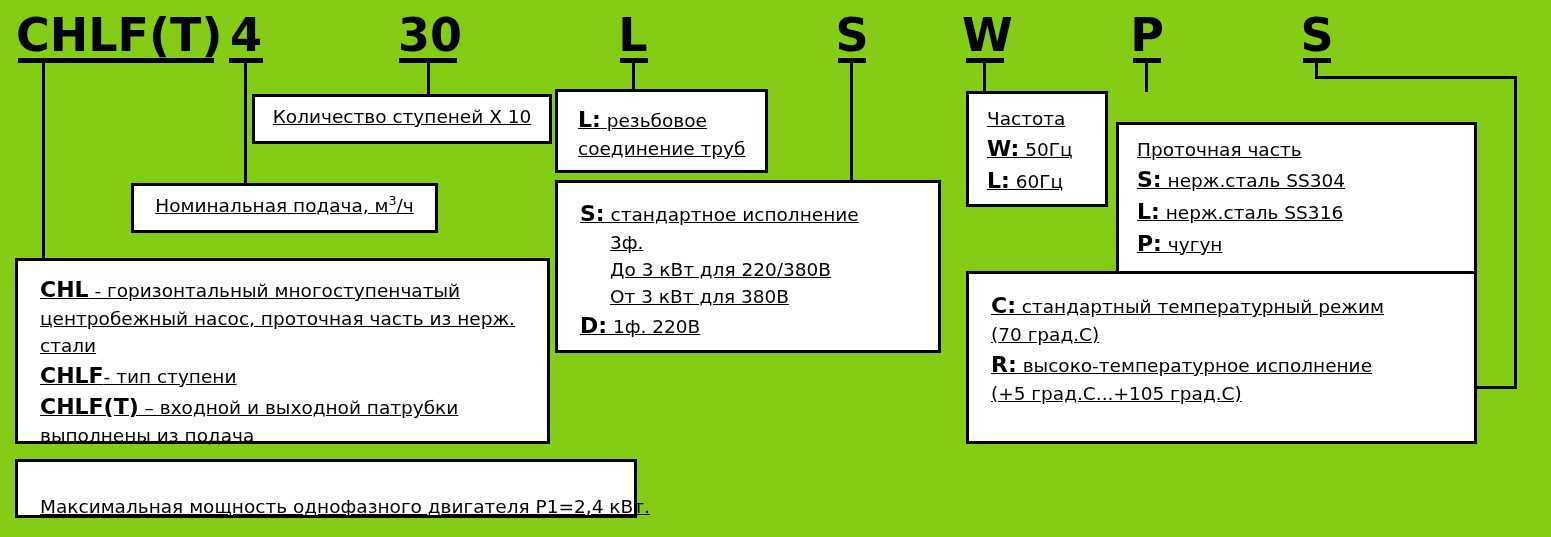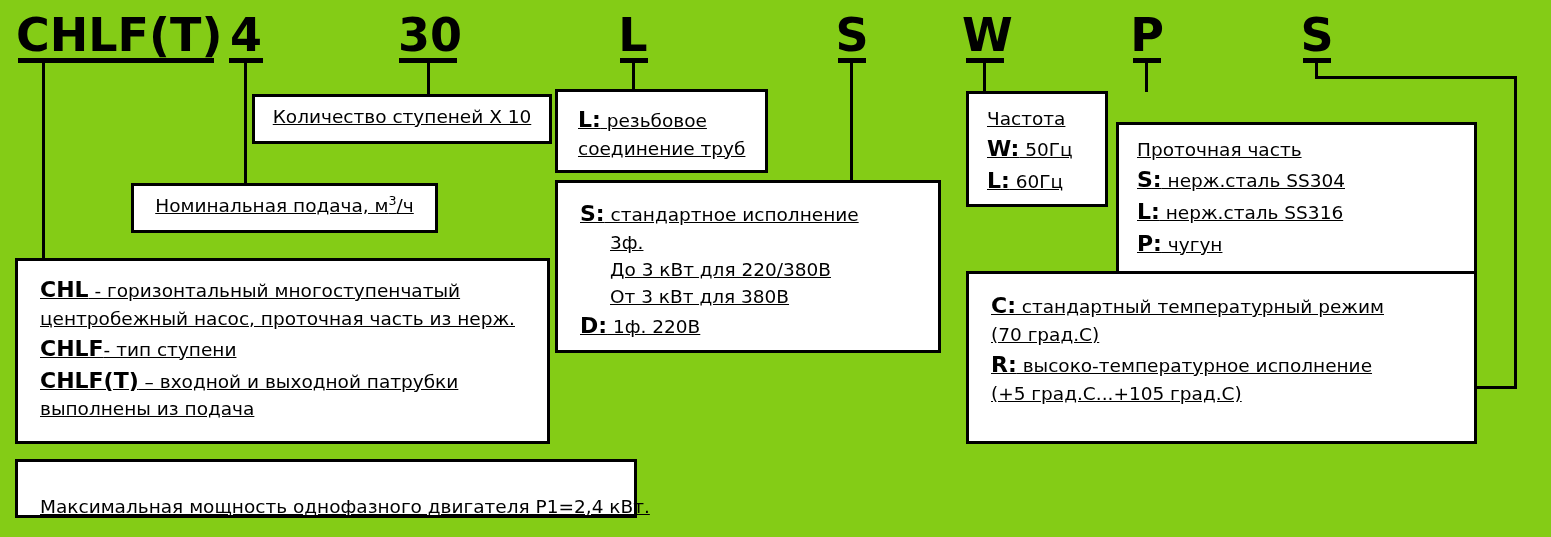--- a/index.html
+++ b/index.html
@@ -130,20 +130,21 @@
       <div class="ln">
         <span>Номинальная подача, м</span><sup>3</sup><span>/ч</span>
       </div>
     </div>
   </div>
 
   <div class="box" style="left:15px; top:258px; width:535px; height:186px;">
     <div class="inner" style="padding:13px 22px;">
       <div class="ln"><b class="key">CHL</b><span> - горизонтальный многоступенчатый</span></div>
       <div class="ln">центробежный насос, проточная часть из нерж.</div>
+      <div class="ln">стали</div>
       <div class="ln"><b class="key">CHLF</b><span>- тип ступени</span></div>
       <div class="ln"><b class="key">CHLF(T)</b><span> – входной и выходной патрубки</span></div>
       <div class="ln">выполнены из подача</div>
     </div>
   </div>
 
   <div class="box" style="left:15px; top:459px; width:622px; height:59px;">
     <div class="inner" style="padding:15px 22px;margin-top:17px;">
       <div class="ln">Максимальная мощность однофазного двигателя P1=2,4 кВт.</div>
     </div>

